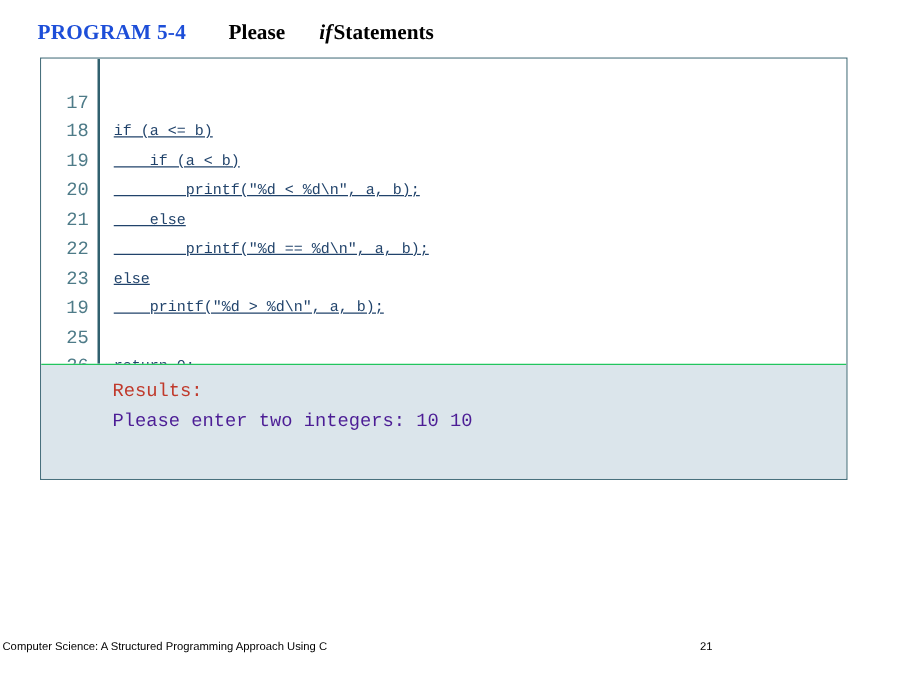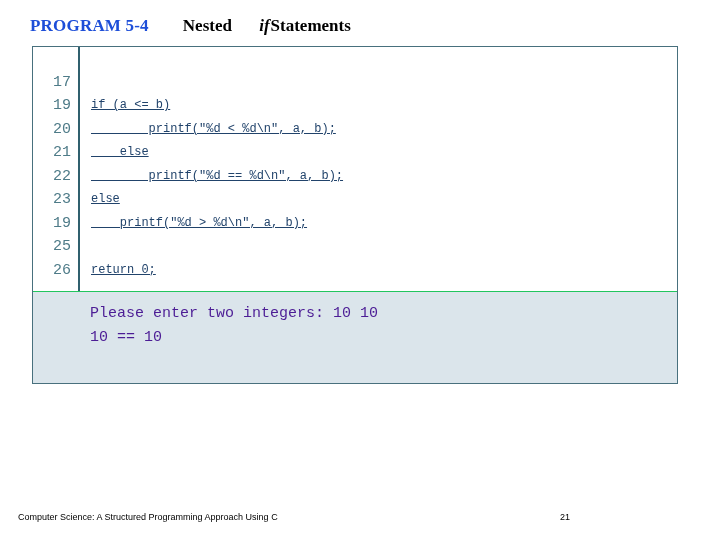--- a/index.html
+++ b/index.html
@@ -119,53 +119,57 @@
     font-size: 15px;
     color: #4c1d95;
   }
   #results-heading {
     color: #c0392b;
   }
 
   
   #footer-title {
     position: absolute;
-    left: 18px;
+    left: 2px;
     top: 512px;
     font-family: "Liberation Sans", sans-serif;
     font-size: 9px;
     color: #000000;
     white-space: nowrap;
   }
   #footer-page {
     position: absolute;
     left: 560px;
     top: 512px;
     font-family: "Liberation Sans", sans-serif;
     font-size: 9px;
     color: #000000;
   }
 </style>
 </head>
 <body>
 
 <div id="title-row">
-  <span id="program-label">PROGRAM 5-4</span><span id="title-spacer"></span><span id="title-text"><span>Nested</span> <span class="kw-if">if</span><span>Statements</span></span>
+  <span id="program-label">PROGRAM 5-4</span><span id="title-spacer"></span><span id="title-text"><span>Please</span> <span class="kw-if">if</span><span>Statements</span></span>
 </div>
 
 <div id="program-panel">
 
   <div id="code-region">
     <div id="gutter-divider"></div>
 
     <div class="code-line">
       <span class="ln">17</span>
       <span class="src">if (a &lt;= b)</span>
     </div>
     <div class="code-line">
+      <span class="ln">18</span>
+      <span class="src">    if (a &lt; b)</span>
+    </div>
+    <div class="code-line">
       <span class="ln">19</span>
       <span class="src">        printf("%d &lt; %d\n", a, b);</span>
     </div>
     <div class="code-line">
       <span class="ln">20</span>
       <span class="src">    else</span>
     </div>
     <div class="code-line">
       <span class="ln">21</span>
       <span class="src">        printf("%d == %d\n", a, b);</span>
@@ -186,20 +190,20 @@
       <span class="ln">25</span>
       <span class="src">return 0;</span>
     </div>
     <div class="code-line">
       <span class="ln">26</span>
       
     </div>
   </div>
 
   <div id="results-region">
+    <div class="res-line" id="results-heading">Results:</div>
     <div class="res-line">Please enter two integers: 10 10</div>
-    <div class="res-line">10 == 10</div>
   </div>
 
 </div>
 
 <div id="footer-title">Computer Science: A Structured Programming Approach Using C</div>
 <div id="footer-page">21</div>
 
 </body></html>

